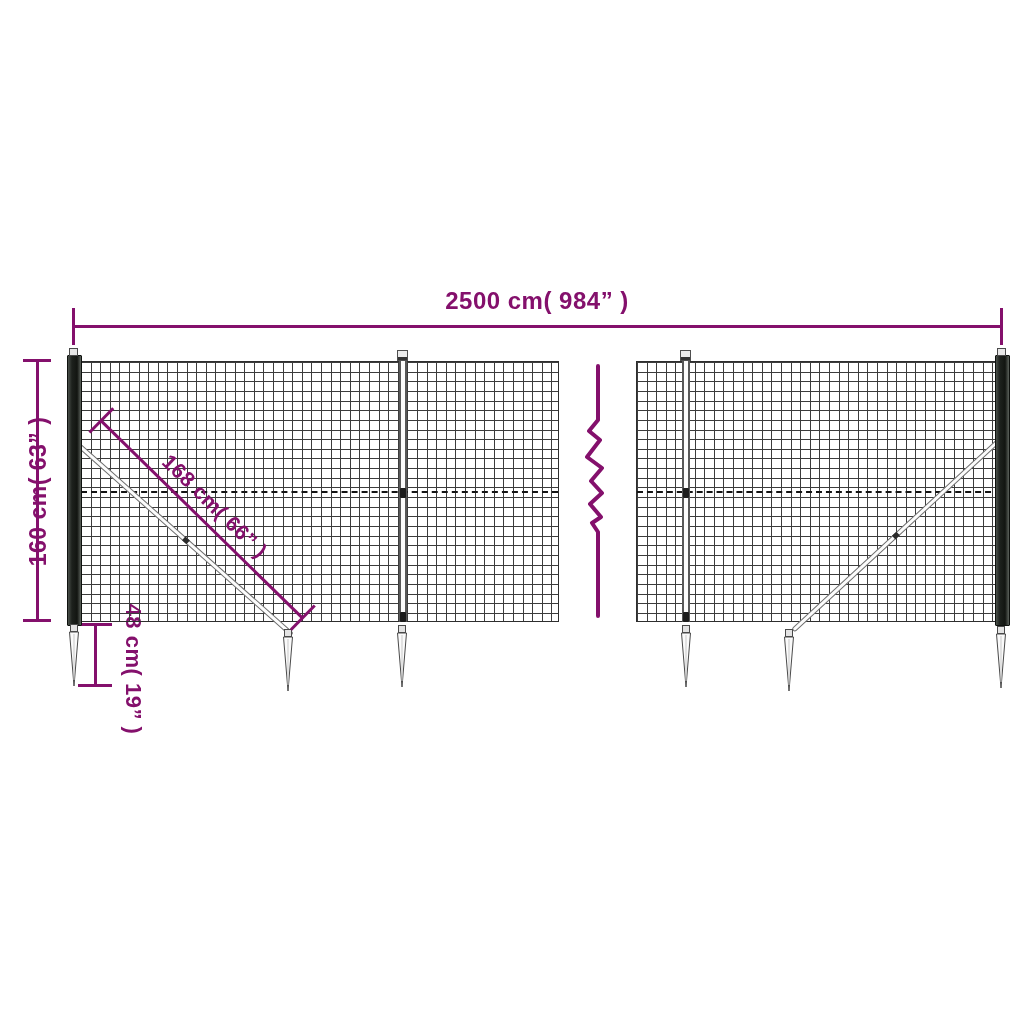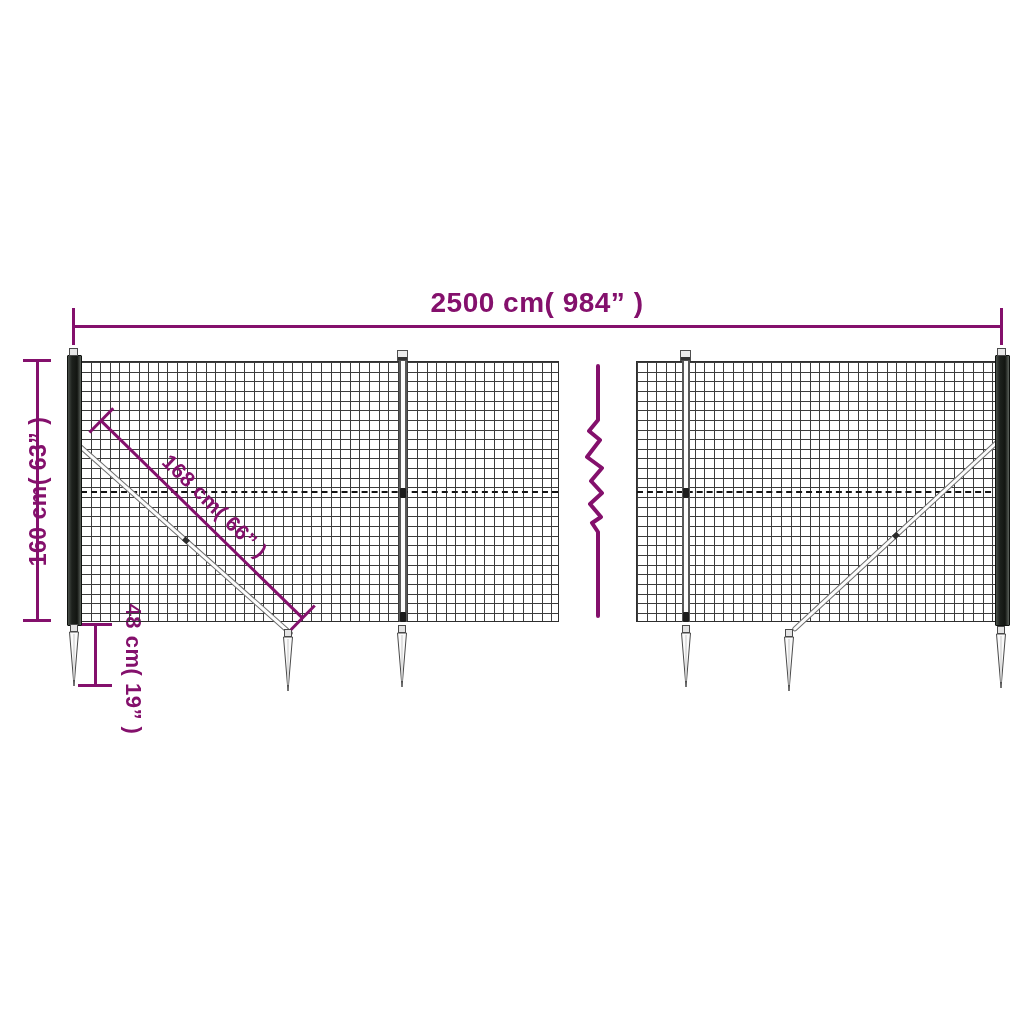--- a/index.html
+++ b/index.html
@@ -12,21 +12,21 @@
   .canvas{
     position:relative;width:1024px;height:1024px;background:#ffffff;
     font-family:"Liberation Sans",sans-serif;overflow:hidden;
   }
   
   .dim-line,.dim-tick{position:absolute;background:var(--accent);}
   .dim-label{
     position:absolute;color:var(--accent);font-weight:bold;white-space:nowrap;
     letter-spacing:.5px;
   }
-  .lbl-top{left:537px;top:287px;font-size:28px;transform:translateX(-50%);}
+  .lbl-top{left:537px;top:287px;font-size:24px;transform:translateX(-50%);}
   .lbl-left{left:-82px;top:478px;width:240px;text-align:center;font-size:23px;transform:rotate(-90deg);}
   .lbl-spike{left:33px;top:656px;width:200px;text-align:center;font-size:22px;transform:rotate(90deg);}
   
   .diag{position:absolute;left:101px;top:420px;width:283px;height:0;transform:rotate(44.4deg);transform-origin:0 0;}
   .diag .dline{position:absolute;left:0;top:-1px;width:283px;height:3px;background:var(--accent);}
   .diag .dtick{position:absolute;top:-17px;width:3px;height:34px;background:var(--accent);}
   .diag .t1{left:-1px;} .diag .t2{left:281px;}
   .diag .dlabel{position:absolute;left:0;top:-30px;width:283px;text-align:center;
     color:var(--accent);font-weight:bold;font-size:21px;white-space:nowrap;letter-spacing:.5px;}
   

